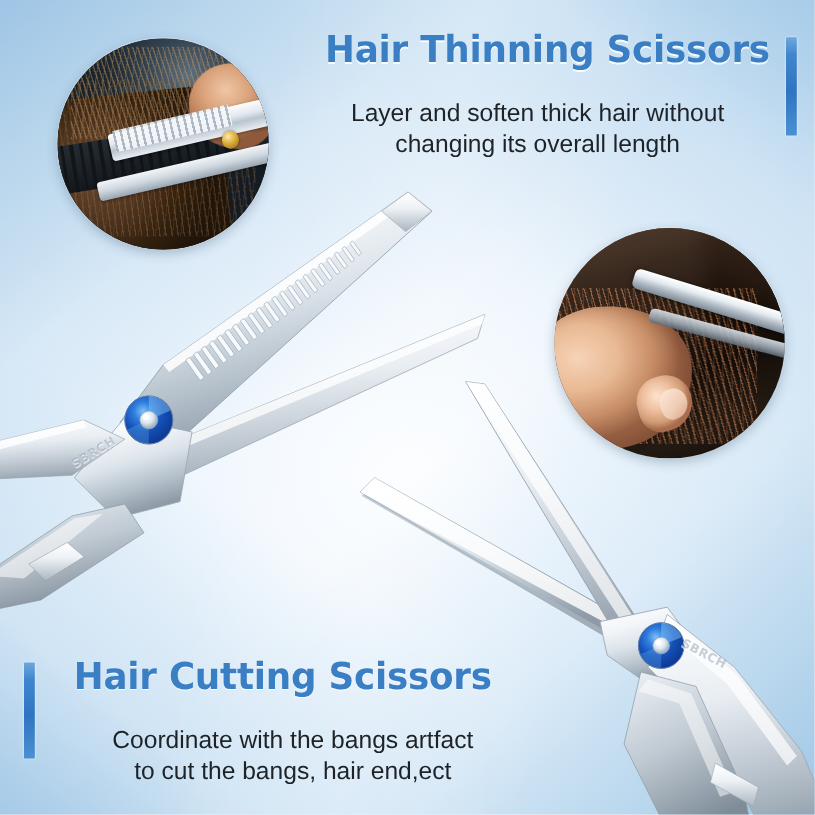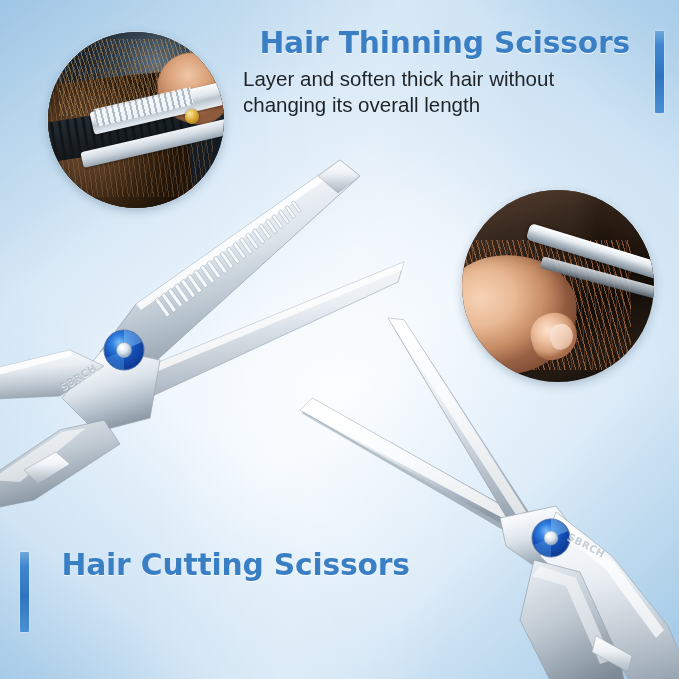--- a/index.html
+++ b/index.html
@@ -36,21 +36,21 @@
   }
   .bg-sheen{
     position:absolute;inset:0;
     background:linear-gradient(100deg, rgba(255,255,255,0) 30%, rgba(255,255,255,.45) 50%, rgba(255,255,255,0) 70%);
     opacity:.5;
   }
 
   
   .text-top{
     position:absolute;left:243px;top:26px;width:410px;
-    text-align:left;
+    text-align:center;
   }
   .text-bottom{
     position:absolute;left:34px;top:548px;width:420px;
     text-align:center;
   }
   .bar{
     position:absolute;width:9px;
     background:linear-gradient(180deg,#6fa8dc 0%, #3f86cf 18%, #2f74c0 55%, #4a90d4 100%);
     border-radius:1px;
     box-shadow:0 0 2px rgba(255,255,255,.8);
@@ -67,21 +67,21 @@
     letter-spacing:-0.2px;
     color:#3a7fc4;
     text-shadow:0 1px 0 rgba(255,255,255,.85);
     transform:scaleX(.96);
     transform-origin:right center;
     white-space:nowrap;
   }
   .text-bottom h1.headline{transform-origin:left center;}
 
   p.subline{
-    margin:7px 0 0 0;
+    margin:23px 0 0 0;
     font-family:"Liberation Sans",sans-serif;
     font-weight:400;
     font-size:20.5px;
     line-height:1.26;
     color:#1e2328;
     white-space:pre-line;
   }
 
   
   .circle{
@@ -406,15 +406,17 @@
   <div class="bar bar-top"></div>
   <div class="text-top">
     <h1 class="headline">Hair Thinning Scissors</h1>
     <p class="subline">Layer and soften thick hair without
 changing its overall length</p>
   </div>
 
   <div class="bar bar-bottom"></div>
   <div class="text-bottom">
     <h1 class="headline">Hair Cutting Scissors</h1>
+    <p class="subline">Coordinate with the bangs artfact
+to cut the bangs, hair end,ect</p>
   </div>
 
 </div>
 
 </body></html>

